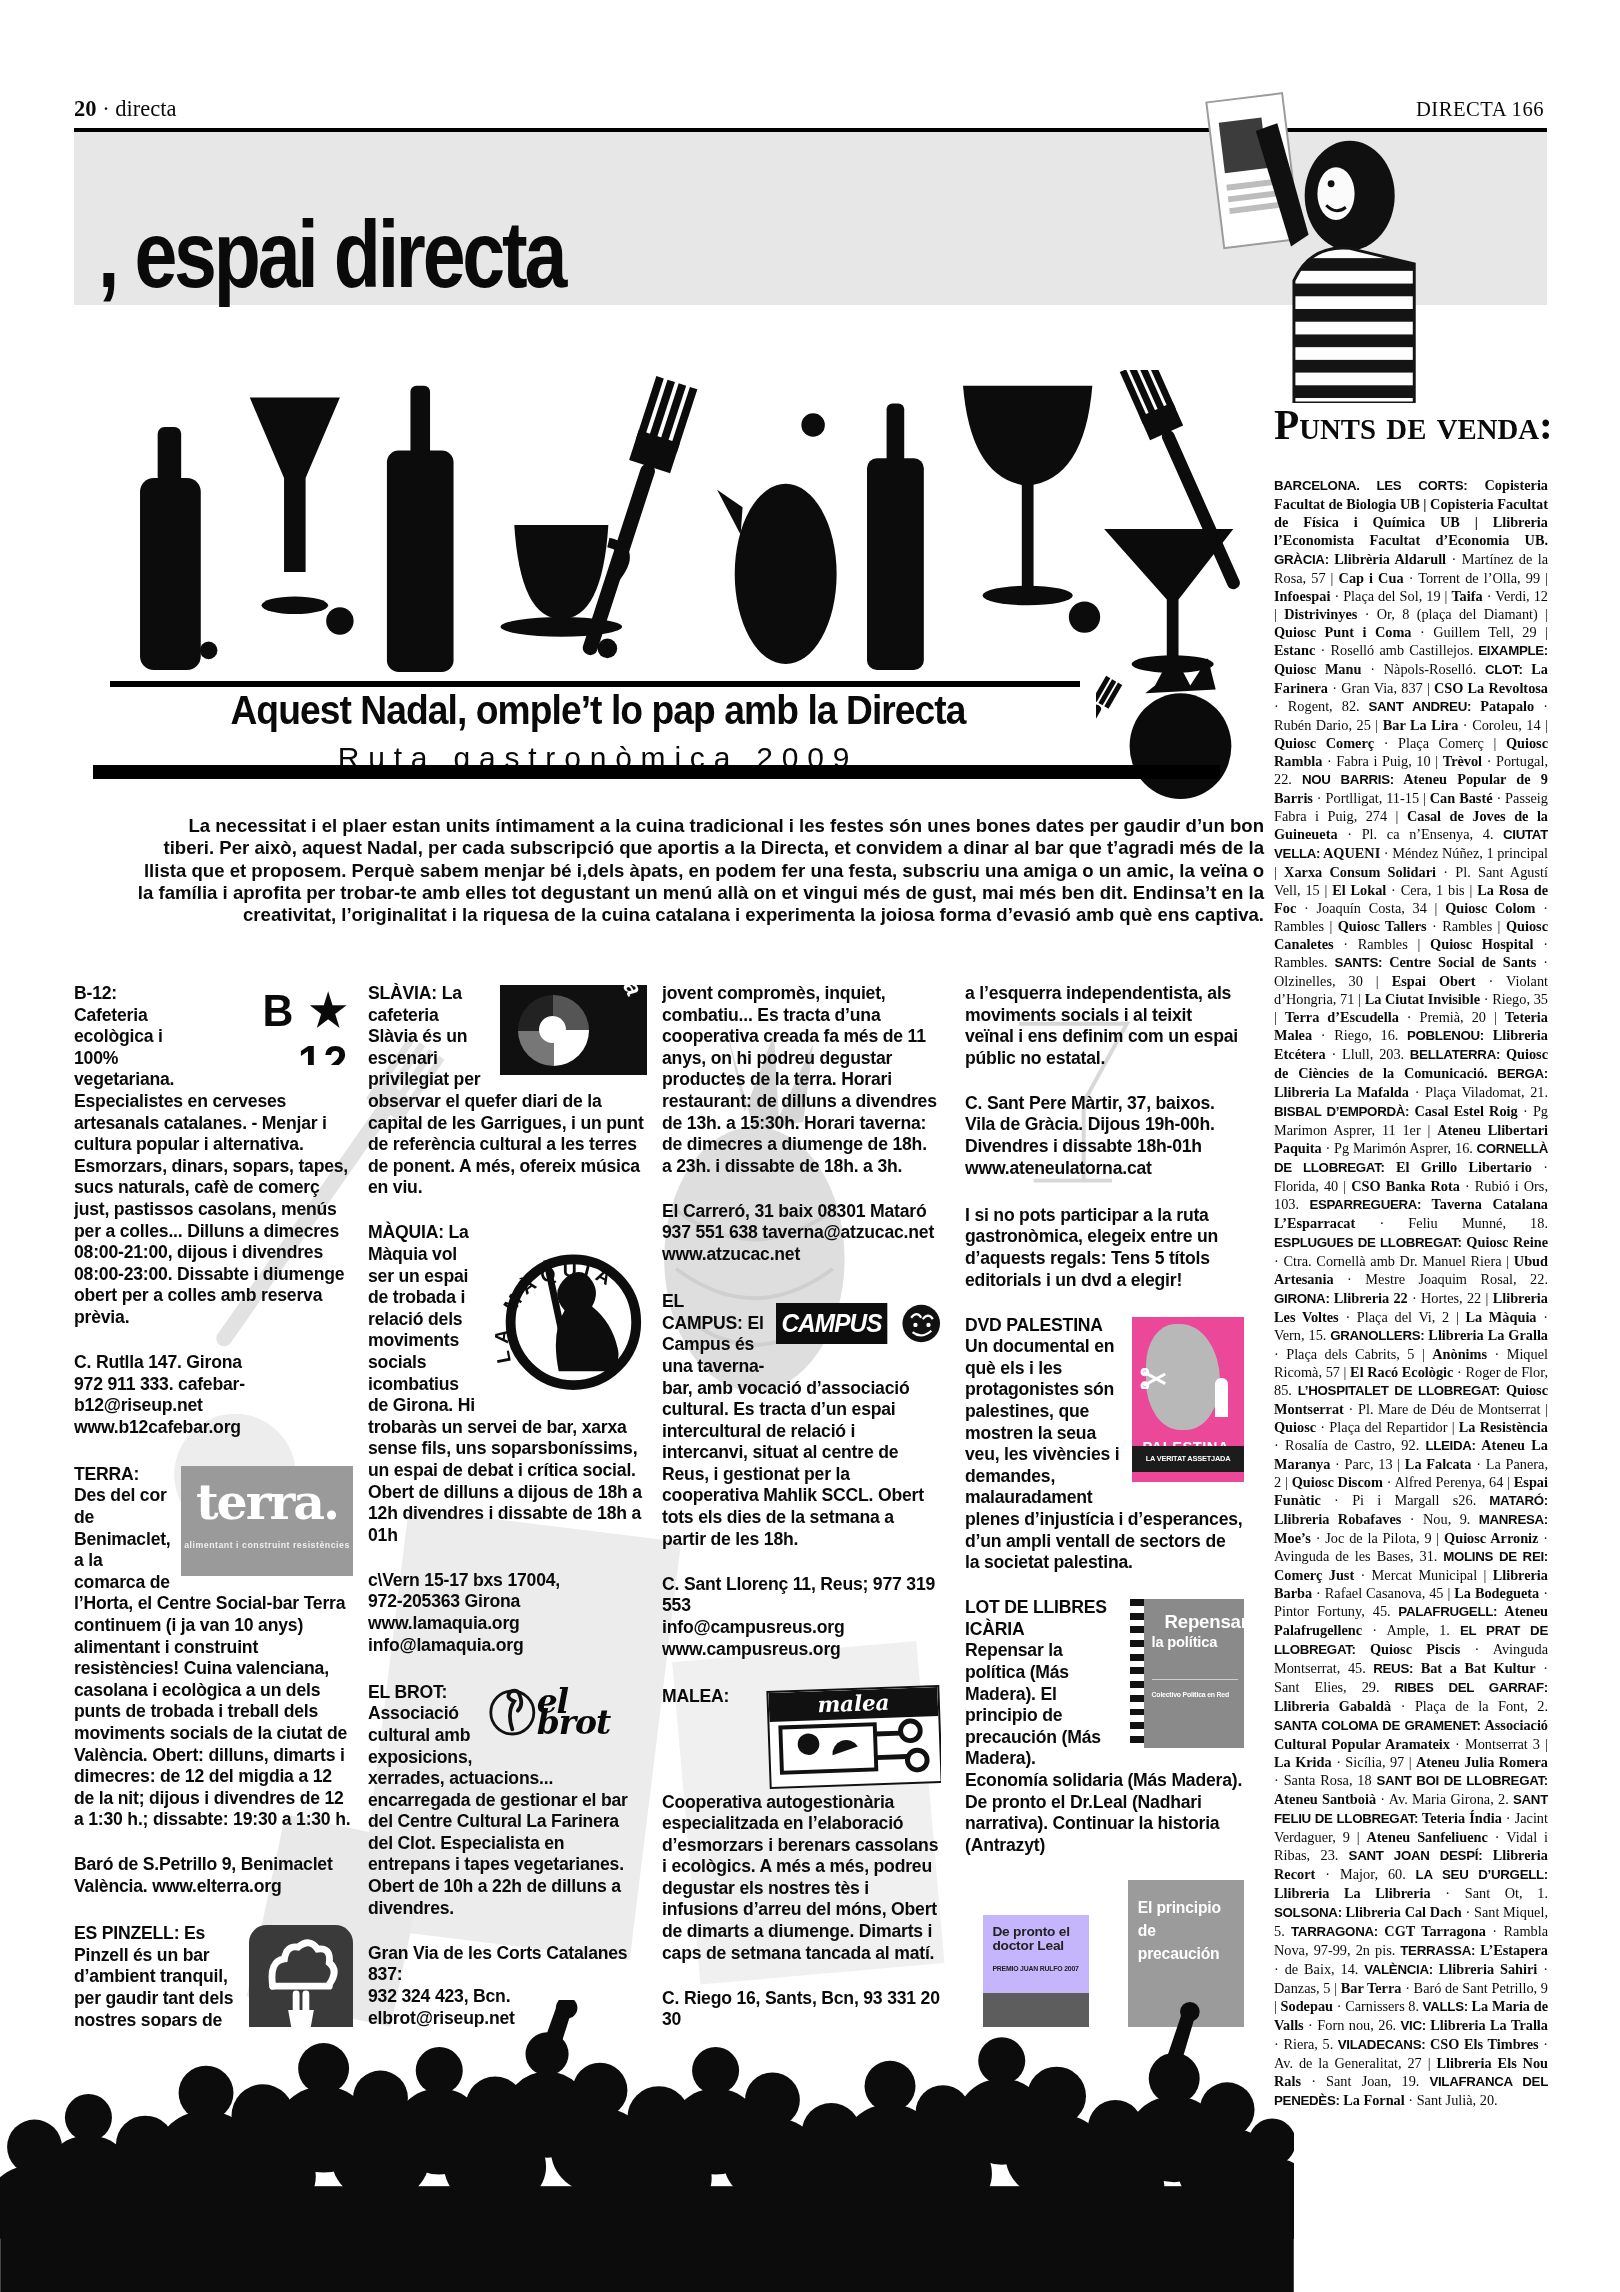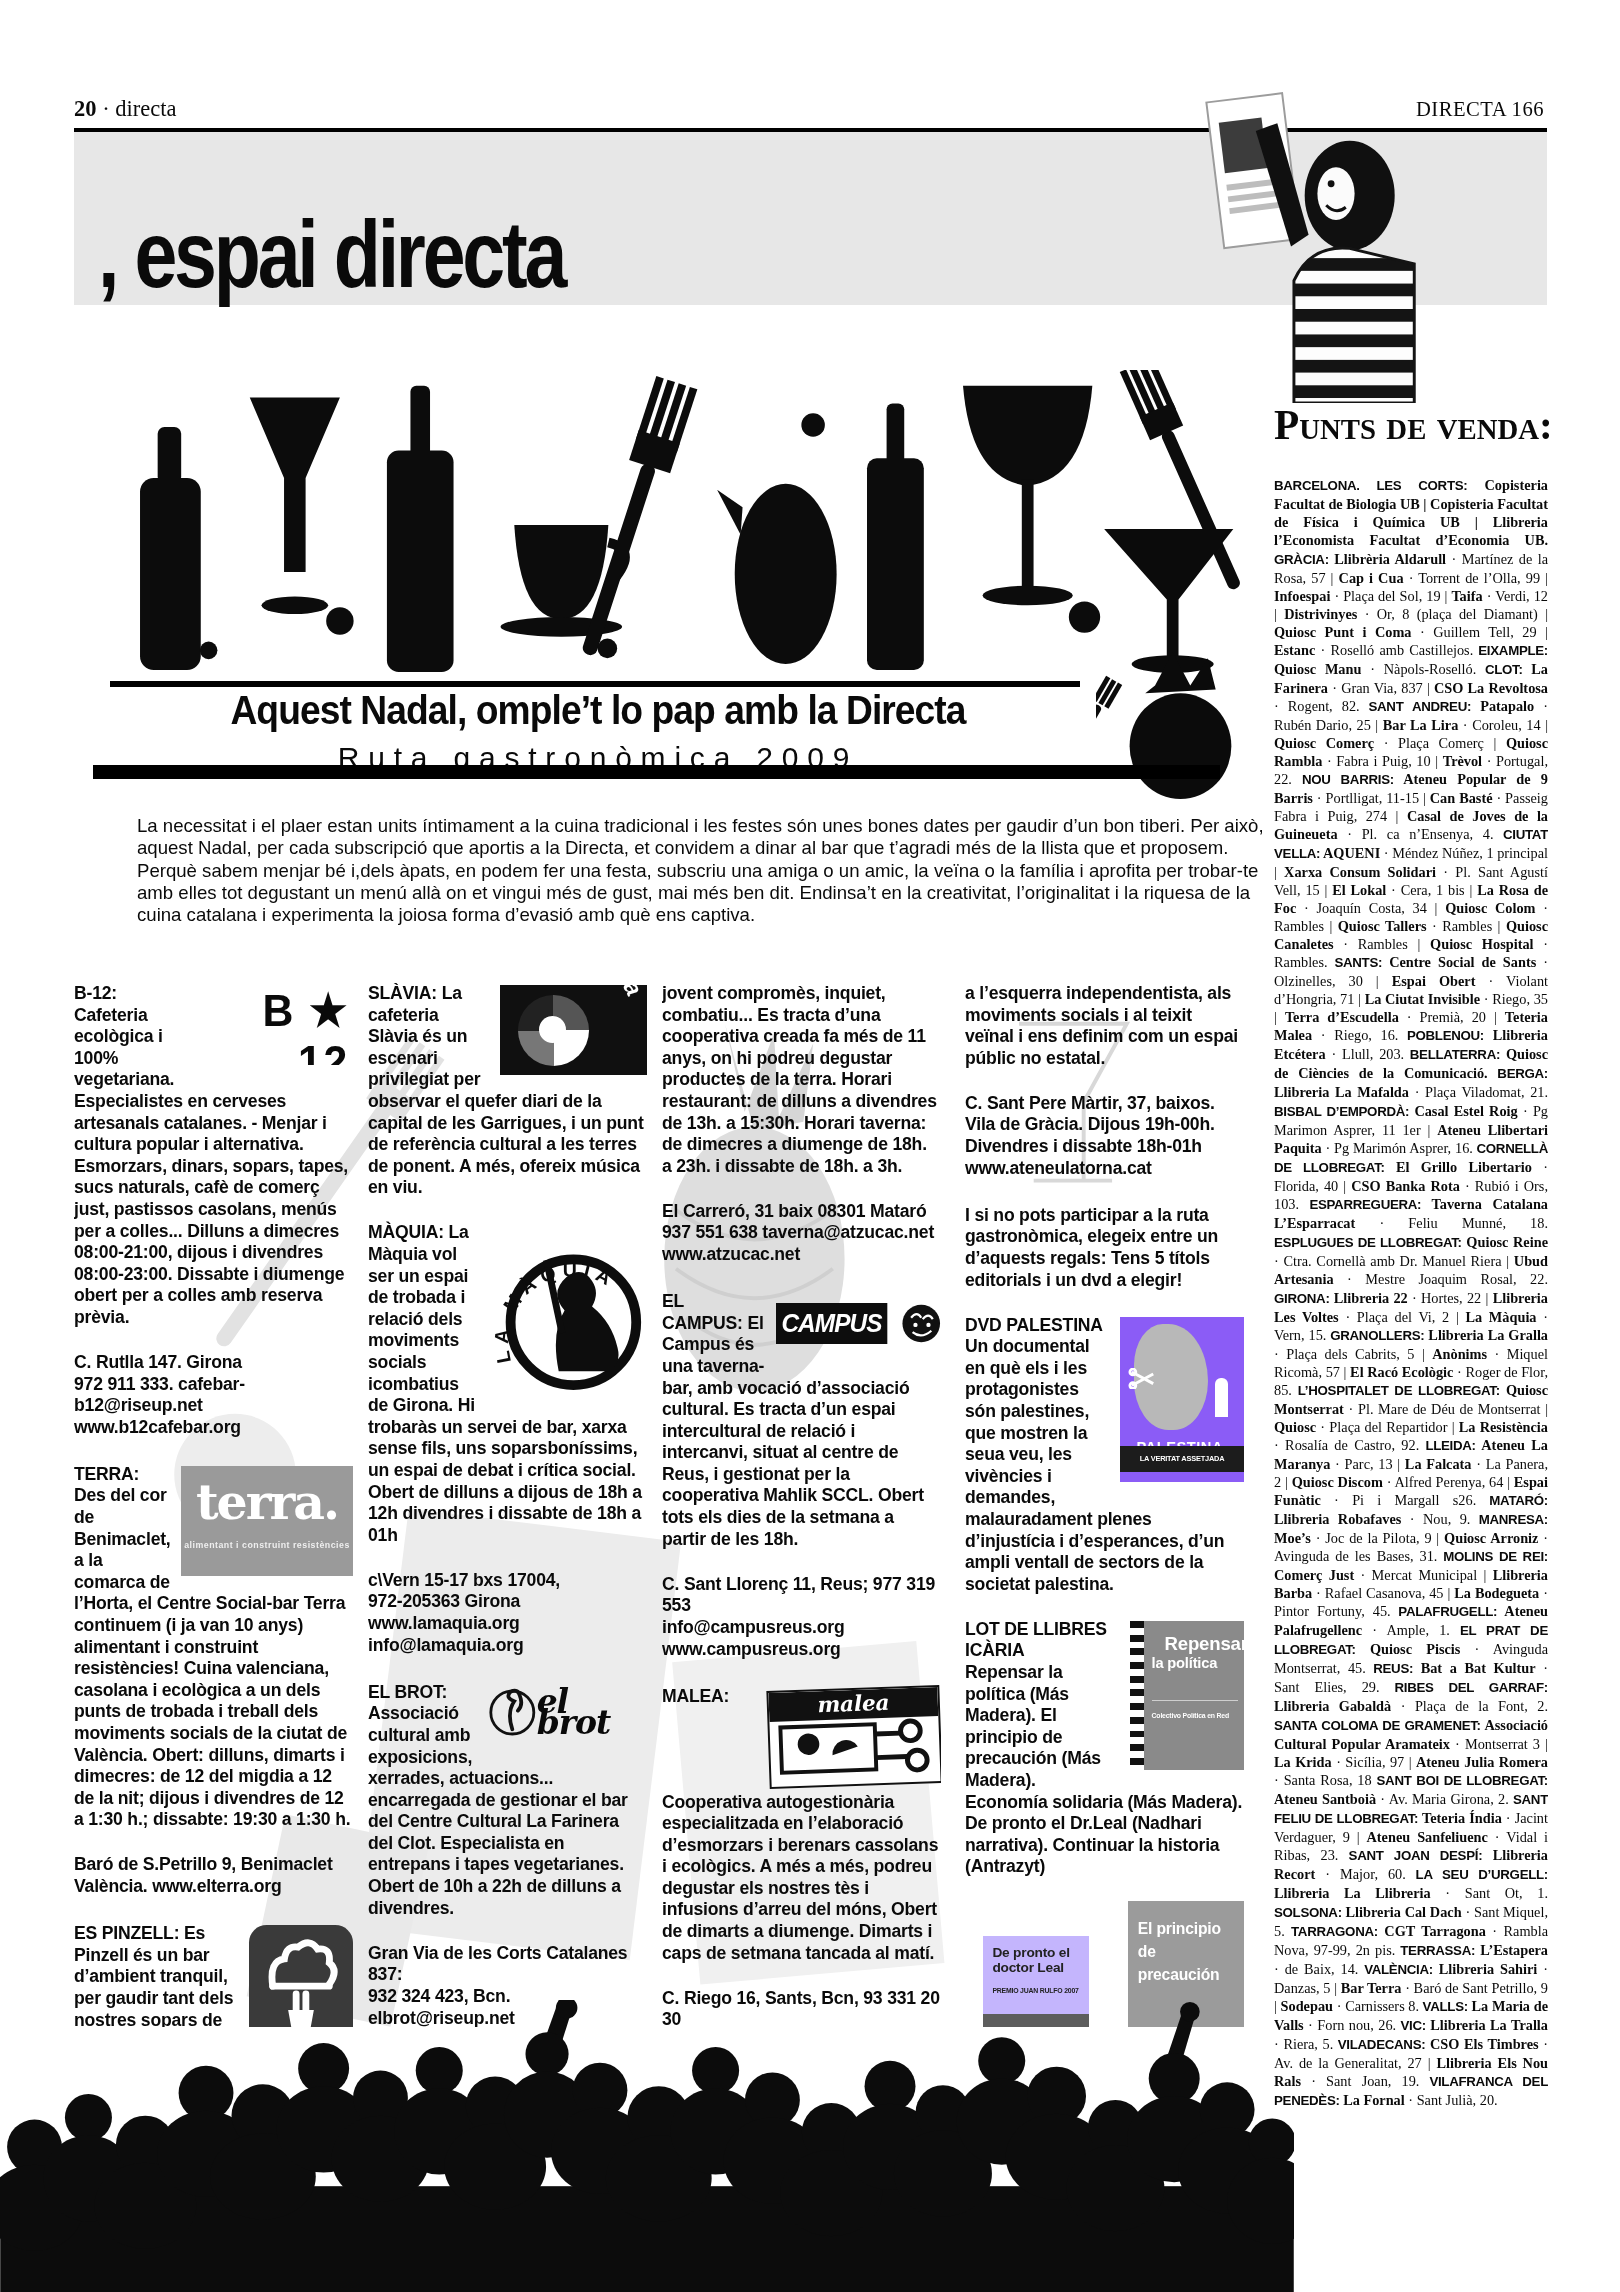--- a/index.html
+++ b/index.html
@@ -16,22 +16,22 @@
             letter-spacing:-3.9px;transform:scaleX(.82);transform-origin:left top;white-space:nowrap;}
   
   .feat-svg{position:absolute;left:93px;top:370px;}
   .bar-thin{position:absolute;left:110px;top:681px;width:970px;height:5.9px;background:#000;}
   .bar-thick{position:absolute;left:93px;top:765px;width:1127px;height:13.7px;background:#000;}
   .headline{position:absolute;left:108px;top:688px;width:980px;margin:0;text-align:center;
             font-size:40px;font-weight:700;letter-spacing:-1px;transform:scaleX(.93);transform-origin:center top;}
   .subhead{position:absolute;left:108px;top:741px;width:980px;text-align:center;font-size:30px;
            font-weight:500;letter-spacing:8.8px;}
   .cluster-svg{position:absolute;left:1096px;top:529px;}
-  .intro{position:absolute;left:137px;top:815px;width:1127px;margin:0;text-align:left;
-         font-size:18.6px;line-height:22.3px;font-weight:400;}
+  .intro{position:absolute;left:137px;top:815px;width:1127px;margin:0;text-align:right;
+         font-size:18.6px;line-height:22.3px;font-weight:700;}
   
   .ghost-svg{position:absolute;left:88px;top:965px;z-index:0;}
   
   .col{position:absolute;top:983px;width:279px;height:1044px;overflow:hidden;z-index:2;
        font-size:17.6px;line-height:21.6px;font-weight:700;letter-spacing:-0.2px;}
   .col1{left:74px;} .col2{left:368px;} .col3{left:662px;} .col4{left:965px;}
   .entry{margin:0 0 23.5px 0;}
   .contact{margin:0 0 25.5px 0;white-space:pre-line;}
   .blocktitle{margin:0;}
   
@@ -51,21 +51,21 @@
   .maquia{width:157px;height:169px;}
   .brot{width:159px;height:57px;display:flex;align-items:center;}
   .brot .txt{font-family:"DejaVu Serif",serif;font-style:italic;font-weight:700;font-size:33px;letter-spacing:-1px;}
   .campus{width:165px;height:61px;display:flex;align-items:center;gap:3.9px;}
   .campus .box{background:#0d0d0d;color:#fff;font-weight:800;font-style:italic;font-size:26.5px;
                padding:9.8px 5.9px;letter-spacing:-1px;transform:scaleX(.92);transform-origin:left;}
   .malea{width:169px;height:94px;border:2.9px solid #111;transform:rotate(-2deg);position:relative;background:#fff;}
   .malea .bar{background:#111;color:#fff;font-family:"DejaVu Serif",serif;font-style:italic;font-size:21.6px;
               text-align:center;height:29px;line-height:27.4px;}
   .cover{box-sizing:border-box;color:#fff;overflow:hidden;}
-  .palestina{float:right;width:124px;height:165px;margin:2px 0 5.9px 9.8px;background:#8b5cf6;position:relative;}
+  .palestina{float:right;width:112px;height:165px;margin:2px 0 5.9px 9.8px;background:#ec4899;position:relative;}
   .palestina .map{position:absolute;left:13.7px;top:7.8px;width:74px;height:106px;background:#b8b8b8;border-radius:42% 58% 50% 50%;}
   .palestina .fig{position:absolute;right:15.7px;top:61px;width:13.7px;height:39px;background:#fff;border-radius:5.9px 5.9px 0 0;}
   .palestina .t1{position:absolute;bottom:23.5px;width:100%;text-align:center;font-size:14.7px;font-weight:800;letter-spacing:0.5px;}
   .palestina .t2{position:absolute;bottom:9.8px;width:100%;text-align:center;font-size:7.4px;background:#1c1c1c;padding:2px 0;}
   .spine{position:absolute;left:0;top:0;bottom:0;width:13.7px;
          background:repeating-linear-gradient(#111 0 6.9px,#fff 6.9px 13.7px);}
   .repensar{float:right;width:114px;height:149px;margin:2px 0 5.9px 9.8px;background:#8a8a8a;position:relative;padding:13.7px 5.9px 0 21.6px;}
   .repensar .t1{font-size:18.6px;font-weight:800;line-height:18.6px;margin-left:13px;}
   .repensar .t2{font-size:14.7px;font-weight:700;}
   .repensar .by{font-size:6.9px;margin-top:25.5px;border-top:1px solid #cfcfcf;padding-top:3.9px;}

